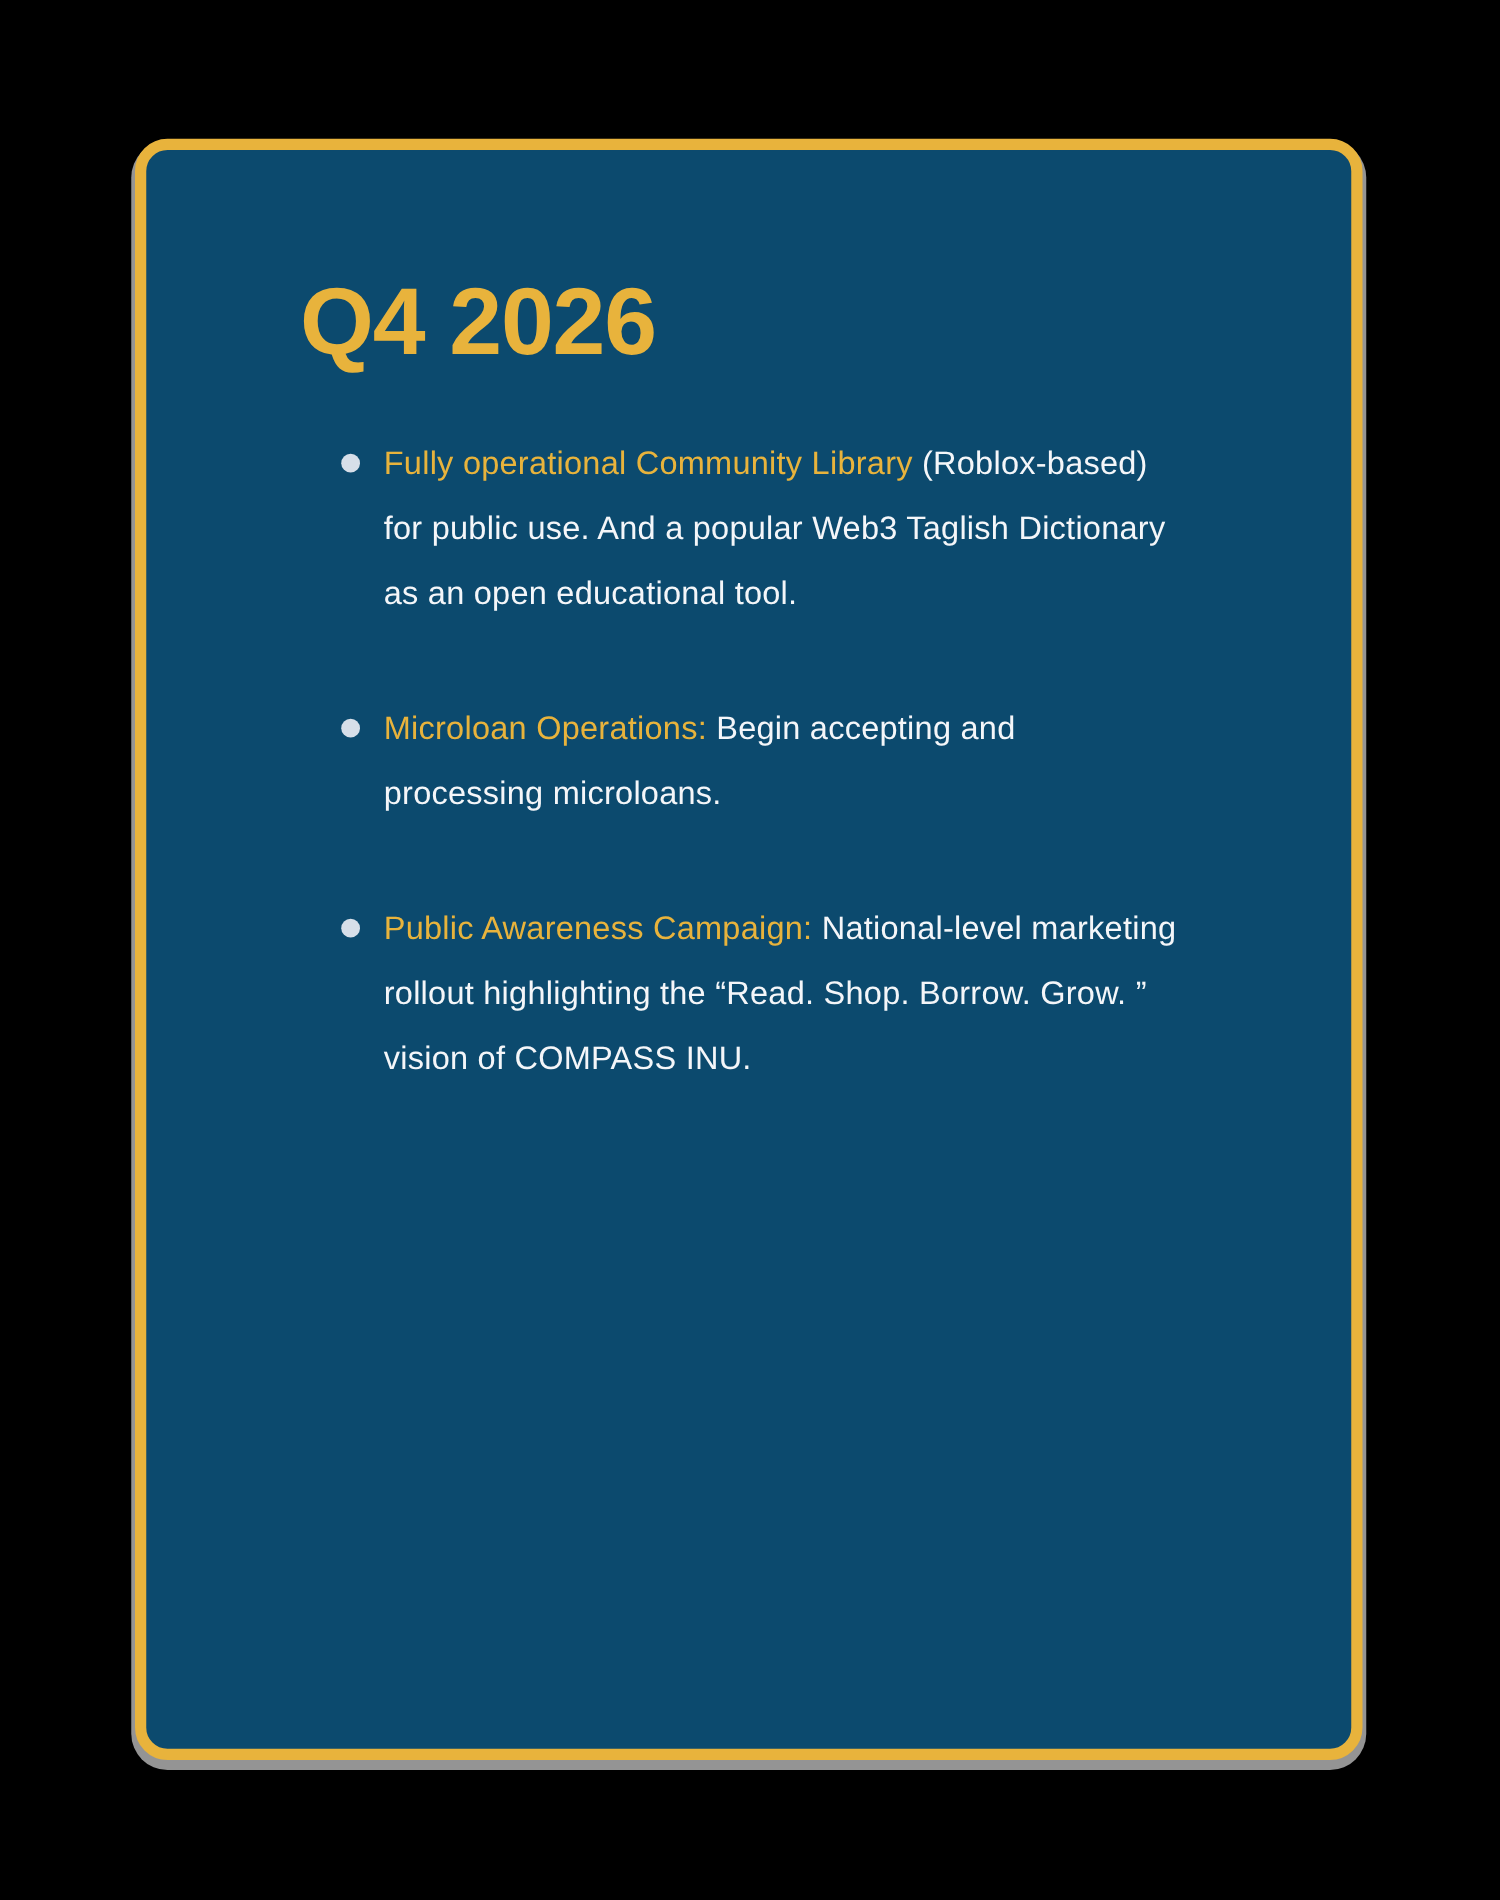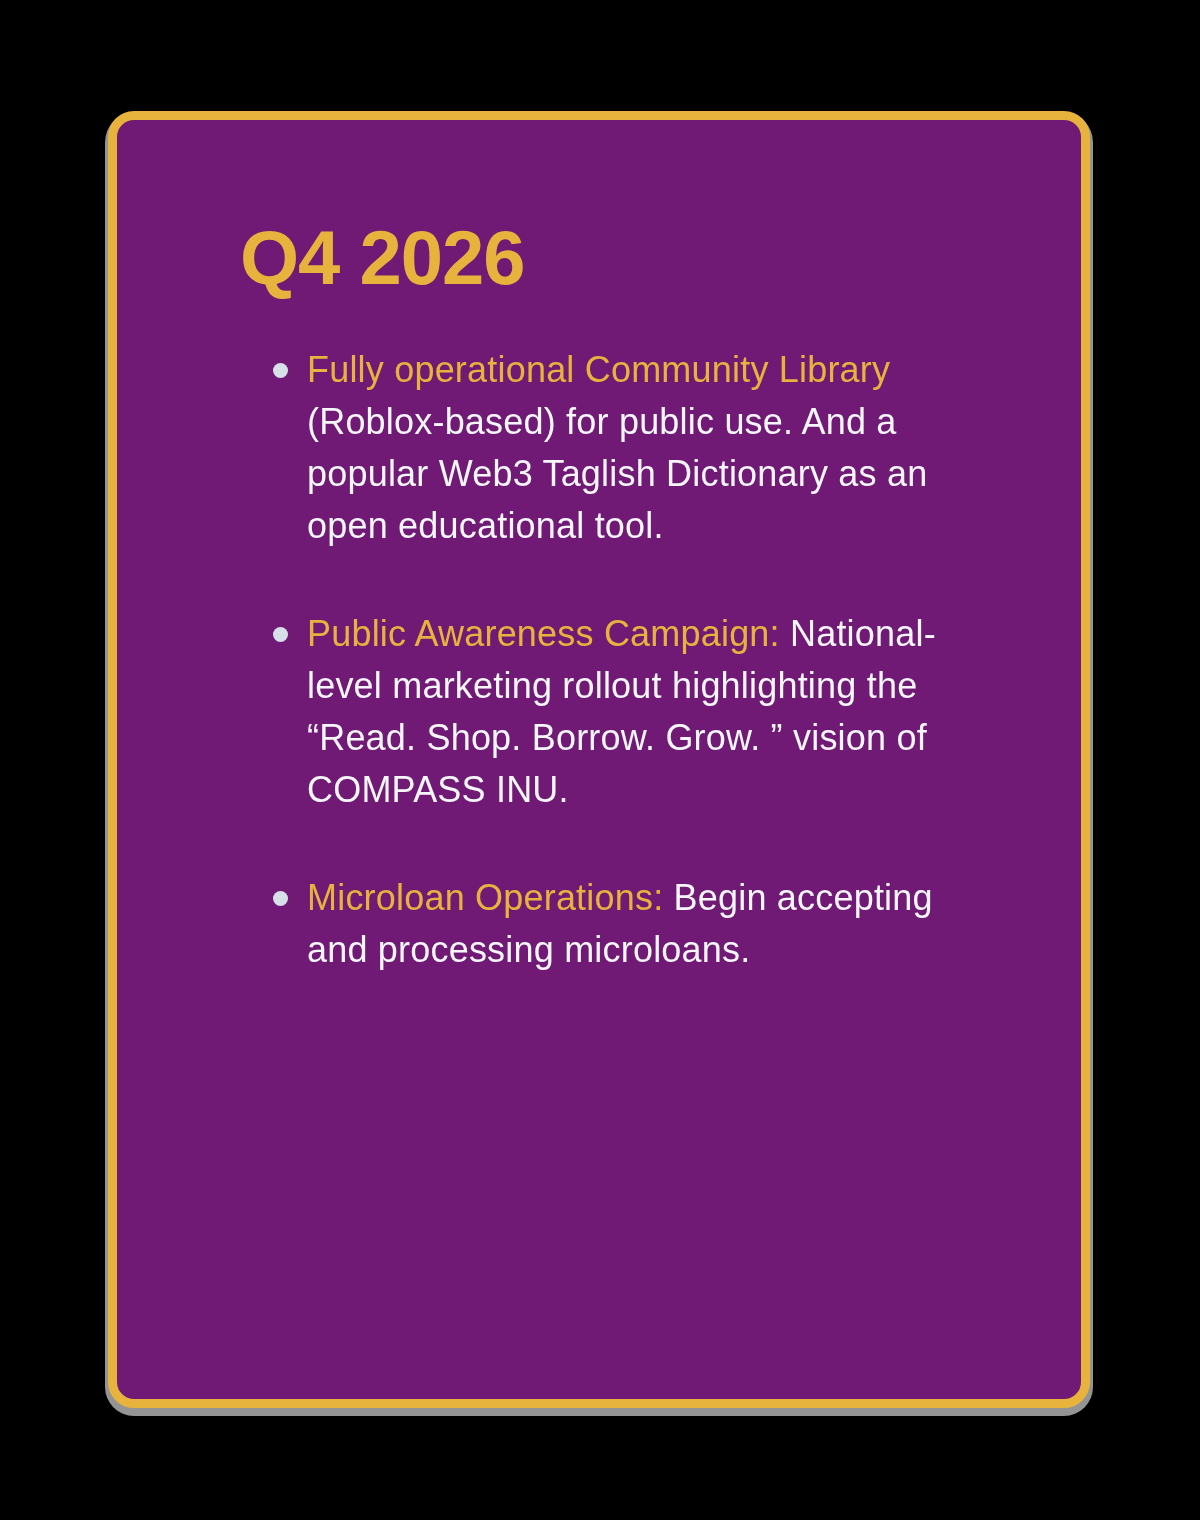--- a/index.html
+++ b/index.html
@@ -16,21 +16,21 @@
     width: 1200px;
     height: 1520px;
   }
   .card {
     position: absolute;
     left: 108px;
     top: 111px;
     width: 982px;
     height: 1297px;
     box-sizing: border-box;
-    background: #701a75;
+    background: #0c4a6e;
     border: 9px solid #E8B33C;
     border-radius: 26px;
     box-shadow: 0 5px 0 3px rgba(255, 255, 255, 0.58);
     padding: 100px 40px 60px 123px;
   }
   .card h1 {
     margin: 0 0 48px 0;
     font-size: 76px;
     line-height: 1.0;
     font-weight: bold;
@@ -41,21 +41,21 @@
     list-style: none;
     margin: 0;
     padding: 0;
     width: 705px;
   }
   ul.bullet-list li {
     position: relative;
     box-sizing: border-box;
     padding-left: 67px;
     margin-bottom: 56px;
-    font-size: 36px;
+    font-size: 26px;
     line-height: 52px;
     color: #F4F6F9;
     letter-spacing: 0.2px;
   }
   ul.bullet-list li:last-child {
     margin-bottom: 0;
   }
   .dot {
     position: absolute;
     left: 33px;
@@ -75,21 +75,21 @@
 <div class="stage">
   <div class="card">
     <h1>Q4 2026</h1>
     <ul class="bullet-list">
       <li>
         <span class="dot"></span>
         <span class="hl">Fully operational Community Library</span><span> (Roblox-based) for public use. And a popular Web3 Taglish Dictionary as an open educational tool.</span>
       </li>
       <li>
         <span class="dot"></span>
-        <span class="hl">Public Awareness Campaign:</span><span> National-level marketing rollout highlighting the “Read. Shop. Borrow. Grow. ” vision of COMPASS INU.</span>
+        <span class="hl">Microloan Operations:</span><span> Begin accepting and processing microloans.</span>
       </li>
       <li>
         <span class="dot"></span>
-        <span class="hl">Microloan Operations:</span><span> Begin accepting and processing microloans.</span>
+        <span class="hl">Public Awareness Campaign:</span><span> National-level marketing rollout highlighting the “Read. Shop. Borrow. Grow. ” vision of COMPASS INU.</span>
       </li>
     </ul>
   </div>
 </div>
 
 </body></html>

